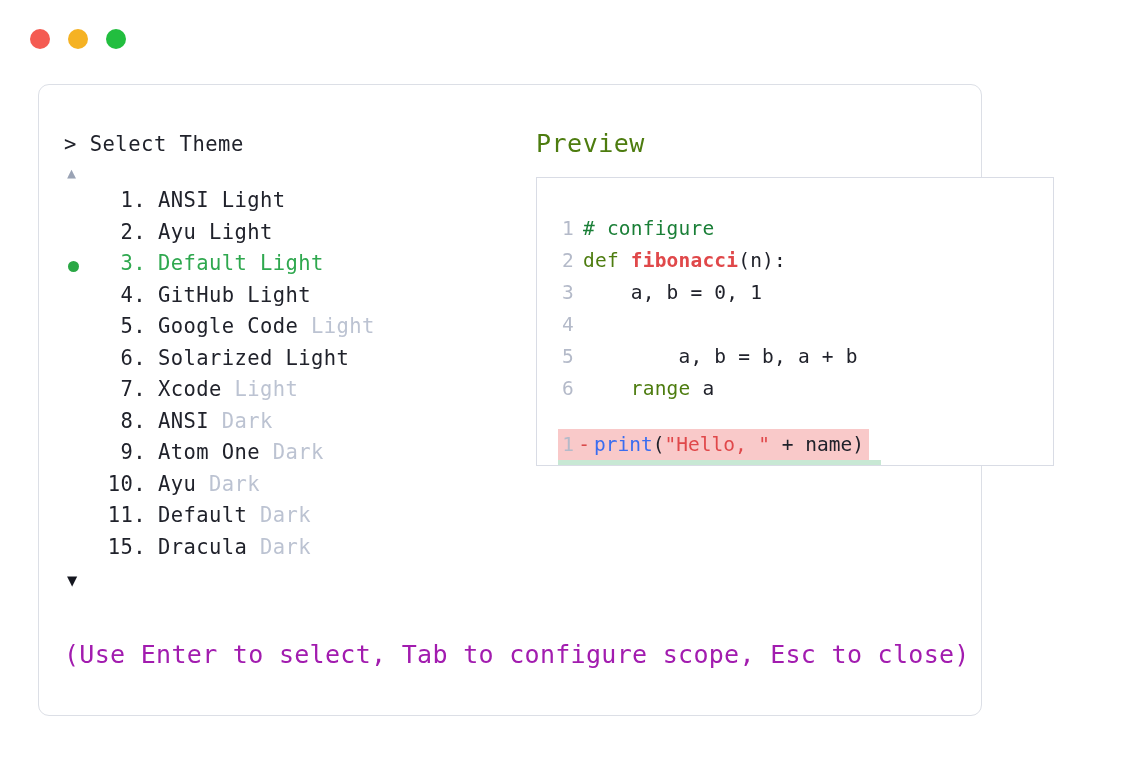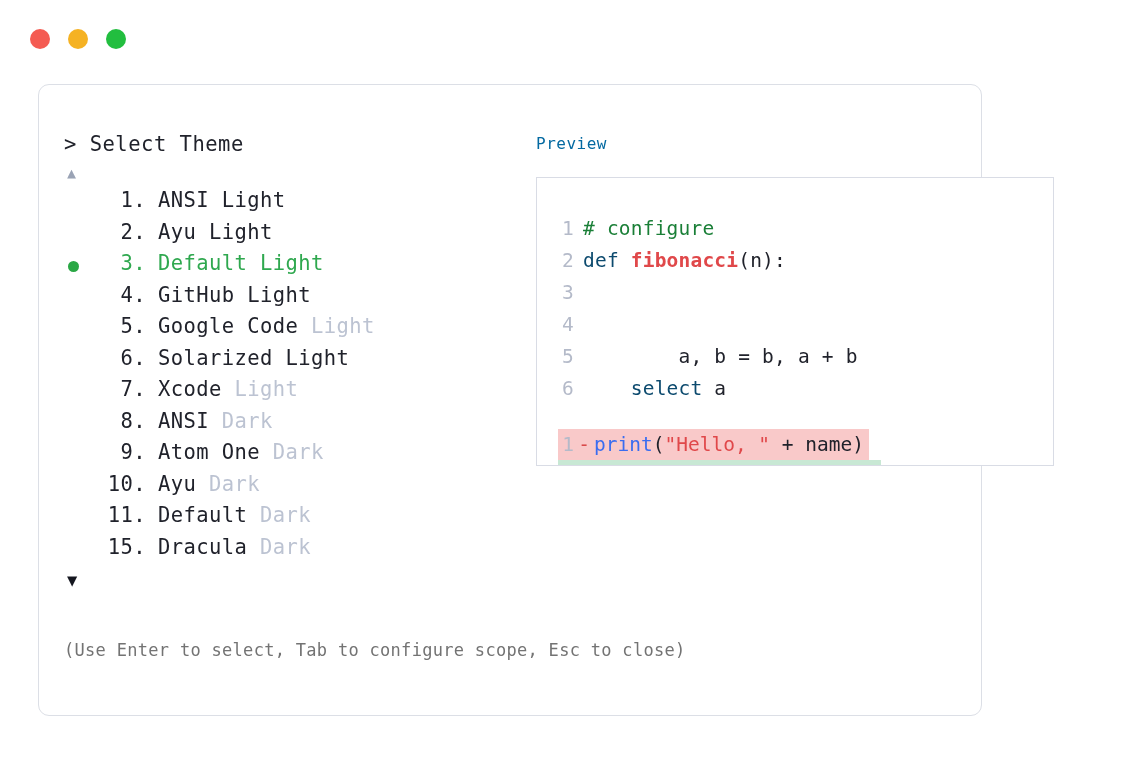--- a/index.html
+++ b/index.html
@@ -120,36 +120,36 @@
   .theme-row.selected .suffix {
     color: #2fa84f;
   }
   .suffix { color: #20222b; }
   .suffix.muted { color: #bcc3d2; }
 
   .hint {
     position: absolute;
     left: 25px;
     top: 555px;
-    font-size: 17px;
+    font-size: 25px;
     letter-spacing: 0.3px;
-    color: #737373;
+    color: #a21caf;
     white-space: pre;
   }
 
   
   .right-pane {
     position: absolute;
     left: 497px;
     top: 46px;
     width: 530px;
   }
   .preview-label {
-    font-size: 16px;
-    color: #0369a1;
+    font-size: 25px;
+    color: #4d7c0f;
     letter-spacing: 0.5px;
     line-height: 26px;
   }
   .preview-box {
     margin-top: 20px;
     width: 518px;
     height: 289px;
     box-sizing: border-box;
     border: 1.5px solid #d9dce5;
     background: #ffffff;
@@ -205,21 +205,21 @@
   .marker.minus { color: #d94a4a; }
   .marker.plus  { color: #2fa84f; }
   .diff-code {
     padding-right: 5px;
     color: #20222b;
     line-height: 31px;
   }
 
   
   .tok-comment  { color: #1a7f37; }
-  .tok-keyword  { color: #0c4a6e; }
+  .tok-keyword  { color: #4d7c0f; }
   .tok-func     { color: #e0484a; font-weight: bold; }
   .tok-builtin  { color: #3a6df0; }
   .tok-string   { color: #e0484a; }
   .tok-plain    { color: #20222b; }
 </style>
 </head>
 <body>
 
 <div class="traffic-lights">
   <div class="dot red"></div>
@@ -251,24 +251,24 @@
     </div>
 
     <div class="hint">(Use Enter to select, Tab to configure scope, Esc to close)</div>
 
     <div class="right-pane">
       <div class="preview-label">Preview</div>
       <div class="preview-box">
         <div id="code-block">
             <div class="code-line"><span class="lineno">1</span><span class="code-text"><span class="tok-comment"># configure</span></span></div>
             <div class="code-line"><span class="lineno">2</span><span class="code-text"><span class="tok-keyword">def </span><span class="tok-func">fibonacci</span><span class="tok-plain">(n):</span></span></div>
-            <div class="code-line"><span class="lineno">3</span></div>
+            <div class="code-line"><span class="lineno">3</span><span class="code-text"><span class="tok-plain">    a, b = 0, 1</span></span></div>
             <div class="code-line"><span class="lineno">4</span></div>
             <div class="code-line"><span class="lineno">5</span><span class="code-text"><span class="tok-plain">        a, b = b, a + b</span></span></div>
-            <div class="code-line"><span class="lineno">6</span><span class="code-text"><span class="tok-plain">    </span><span class="tok-keyword">select</span><span class="tok-plain"> a</span></span></div>
+            <div class="code-line"><span class="lineno">6</span><span class="code-text"><span class="tok-plain">    </span><span class="tok-keyword">range</span><span class="tok-plain"> a</span></span></div>
           </div>
         <div class="code-gap"></div>
         <div id="diff-block">
             <div class="diff-line minus"><span class="diff-inner"><span class="lineno">1</span><span class="marker minus">-</span><span class="diff-code"><span class="tok-builtin">print</span><span class="tok-plain">(</span><span class="tok-string">"Hello, "</span><span class="tok-plain"> + name)</span></span></span></div>
             <div class="diff-line plus"><span class="diff-inner"><span class="lineno">1</span><span class="marker plus">+</span><span class="diff-code"><span class="tok-builtin">print</span><span class="tok-plain">(</span><span class="tok-string">f"Hello, </span><span class="tok-string">{name}</span><span class="tok-string">!"</span><span class="tok-plain">)</span></span></span></div>
           </div>
       </div>
     </div>
 
   </div>

